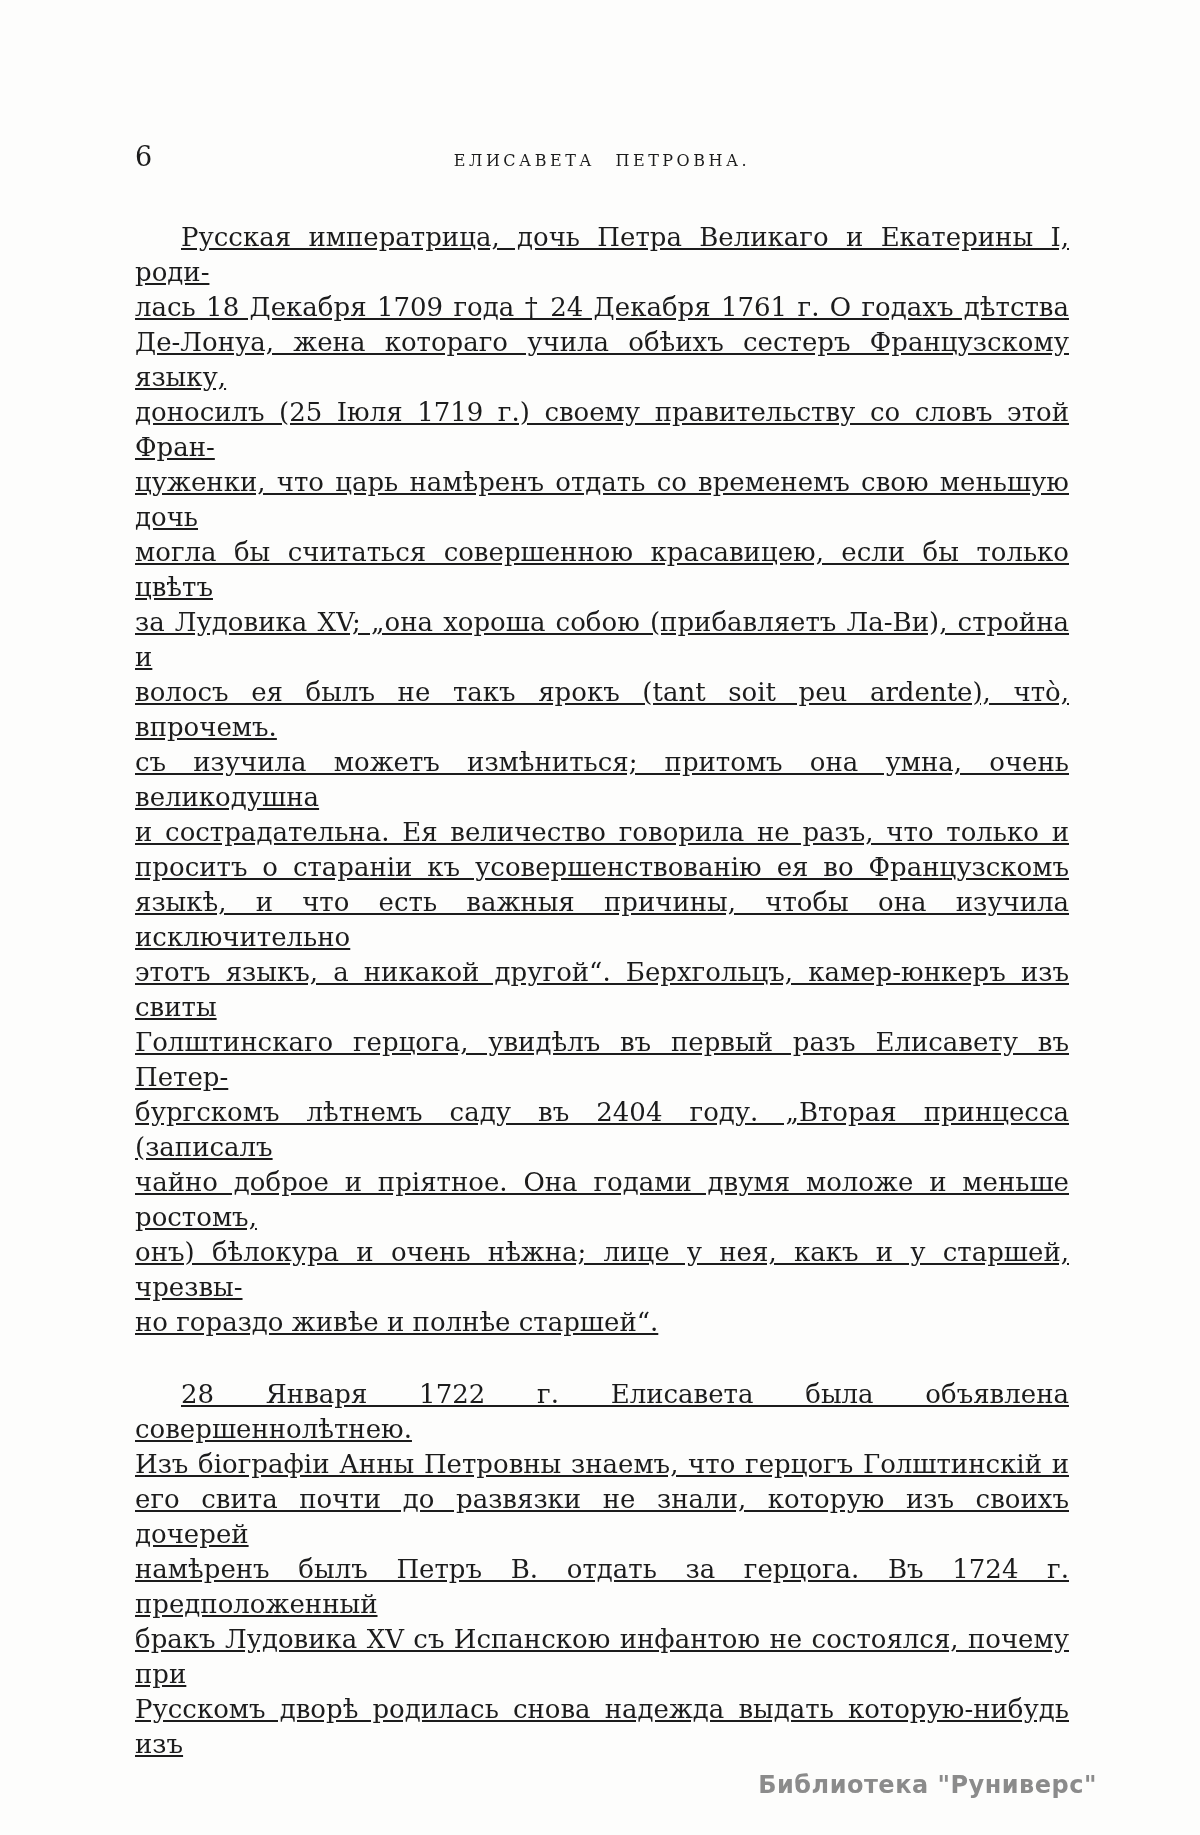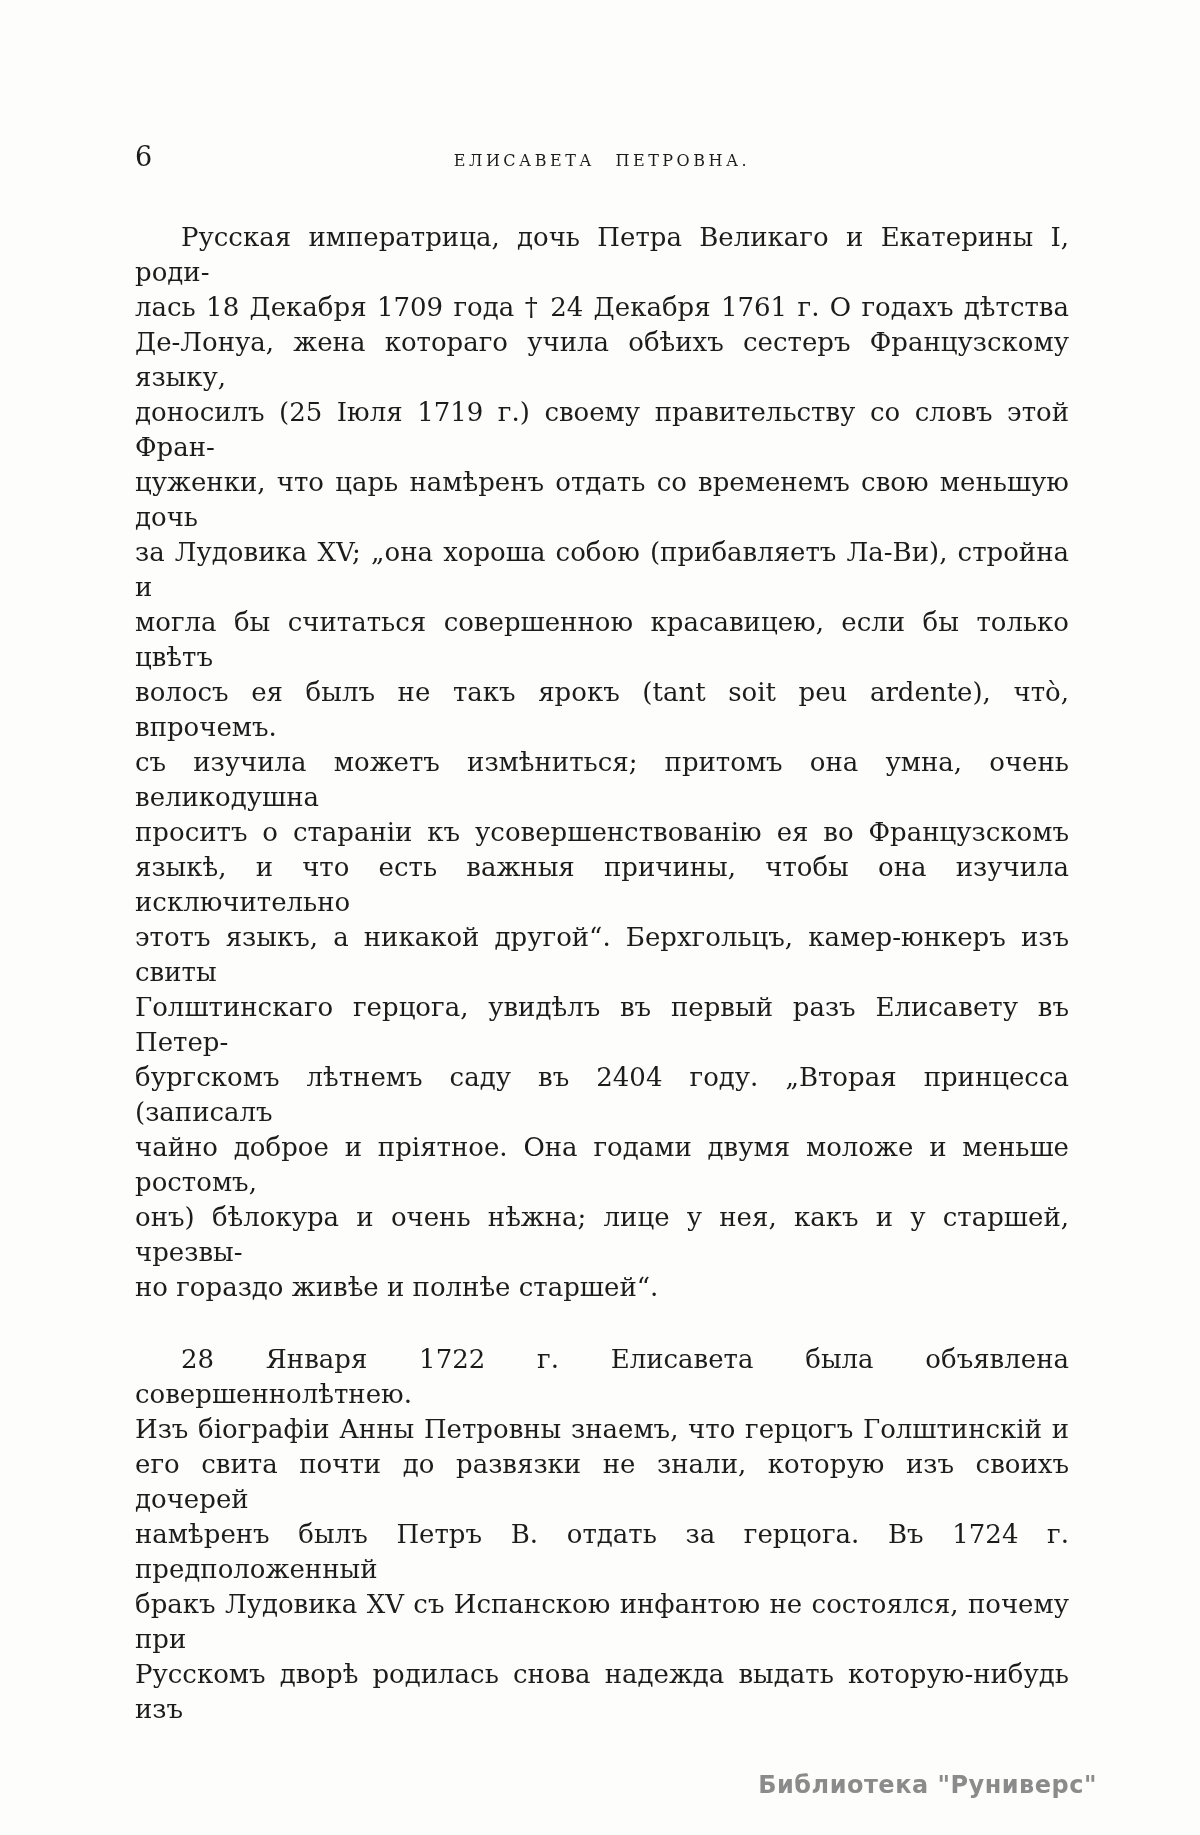--- a/index.html
+++ b/index.html
@@ -33,20 +33,21 @@
   .running-title {
     justify-self: center;
     font-size: 16px;
     letter-spacing: 3.5px;
     word-spacing: 12px;
     white-space: nowrap;
   }
   .para {
     font-size: 26px;
     line-height: 35px;
+    text-decoration: underline;
   }
   .para + .para { margin-top: 37px; }
   .line {
     text-align: justify;
     text-align-last: justify;
     white-space: normal;
   }
   .line.indent { text-indent: 46px; }
   .line.last-left { text-align-last: left; }
   .watermark {
@@ -68,24 +69,25 @@
       <span class="page-number">6</span>
       <span class="running-title">ЕЛИСАВЕТА  ПЕТРОВНА.</span>
       <span></span>
     </div>
     <div class="para">
         <div class="line indent">Русская императрица, дочь Петра Великаго и Екатерины I, роди-</div>
         <div class="line">лась 18 Декабря 1709 года † 24 Декабря 1761 г. О годахъ дѣтства</div>
         <div class="line">Де-Лонуа, жена котораго учила обѣихъ сестеръ Французскому языку,</div>
         <div class="line">доносилъ (25 Іюля 1719 г.) своему правительству со словъ этой Фран-</div>
         <div class="line">цуженки, что царь намѣренъ отдать со временемъ свою меньшую дочь</div>
+        <div class="line">могла бы считаться совершенною красавицею, если бы только цвѣтъ</div>
         <div class="line">за Лудовика XV; „она хороша собою (прибавляетъ Ла-Ви), стройна и</div>
-        <div class="line">могла бы считаться совершенною красавицею, если бы только цвѣтъ</div>
         <div class="line">волосъ ея былъ не такъ ярокъ (tant soit peu ardente), что̀, впрочемъ.</div>
         <div class="line">съ изучила можетъ измѣниться; притомъ она умна, очень великодушна</div>
+        <div class="line">и сострадательна. Ея величество говорила не разъ, что только и</div>
         <div class="line">проситъ о стараніи къ усовершенствованію ея во Французскомъ</div>
         <div class="line">языкѣ, и что есть важныя причины, чтобы она изучила исключительно</div>
         <div class="line">этотъ языкъ, а никакой другой“. Берхгольцъ, камер-юнкеръ изъ свиты</div>
         <div class="line">Голштинскаго герцога, увидѣлъ въ первый разъ Елисавету въ Петер-</div>
         <div class="line">бургскомъ лѣтнемъ саду въ 2404 году. „Вторая принцесса (записалъ</div>
         <div class="line">чайно доброе и пріятное. Она годами двумя моложе и меньше ростомъ,</div>
         <div class="line">онъ) бѣлокура и очень нѣжна; лице у нея, какъ и у старшей, чрезвы-</div>
         <div class="line last-left">но гораздо живѣе и полнѣе старшей“.</div>
       </div>
     <div class="para">

